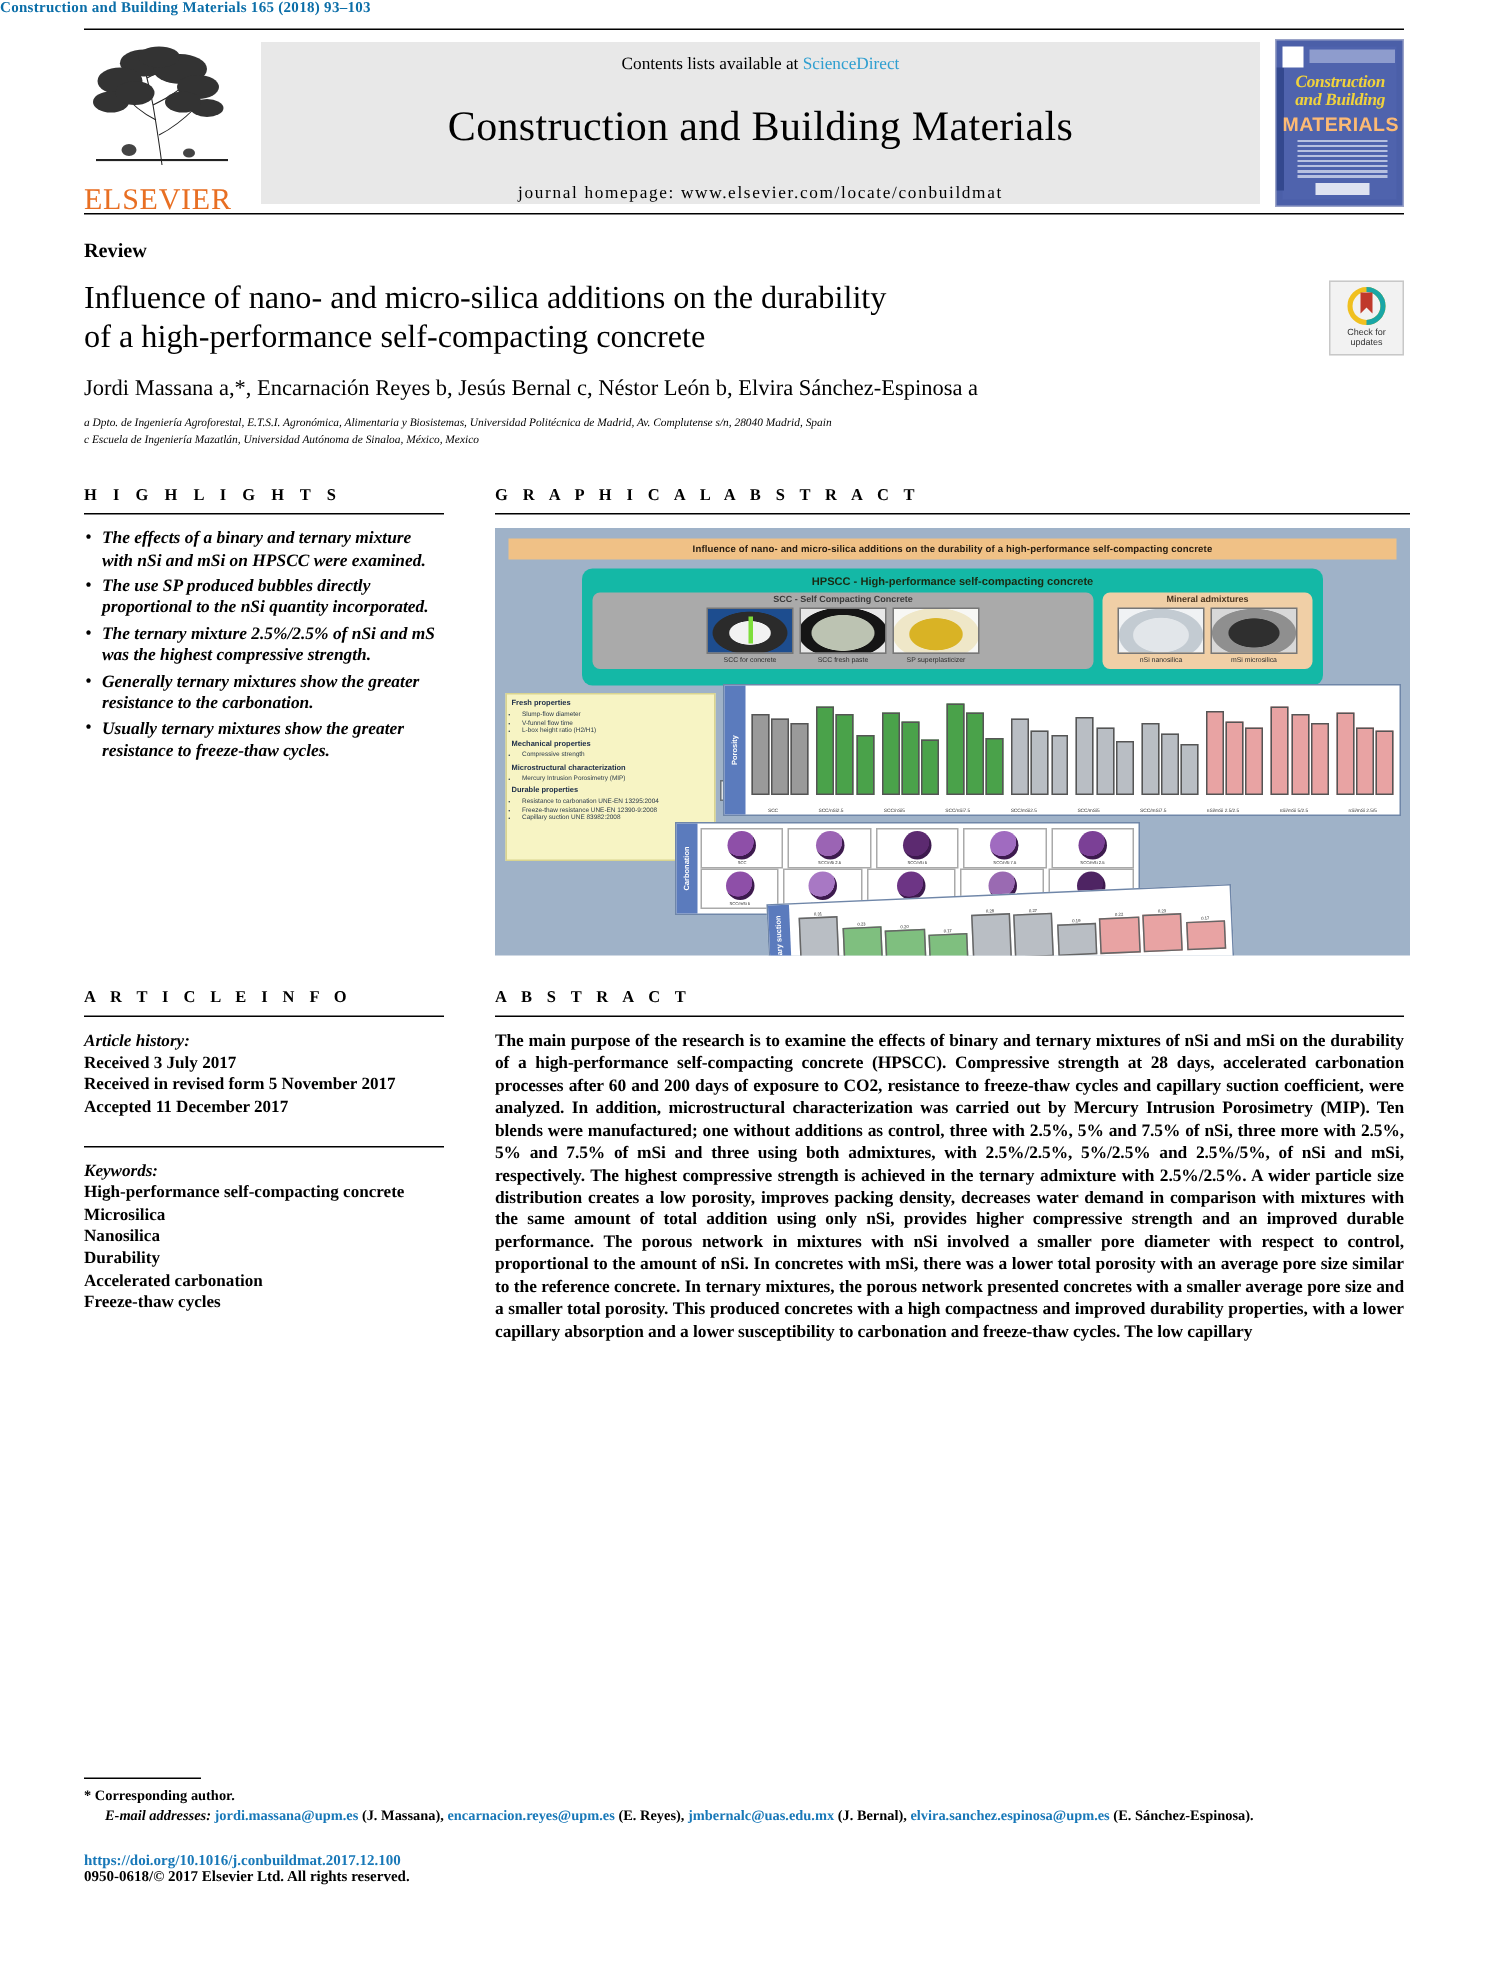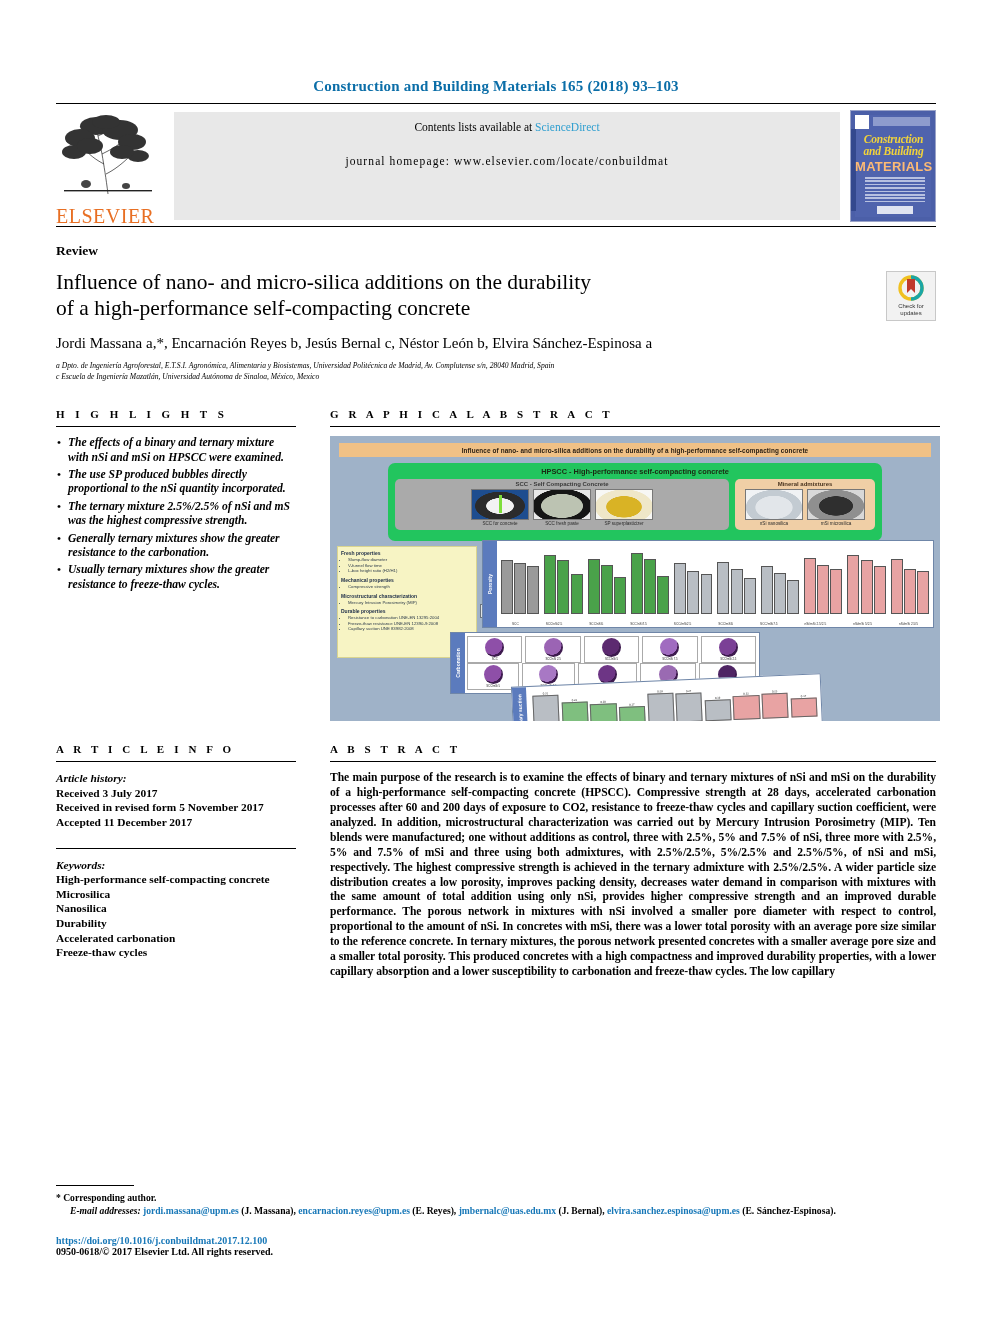--- a/index.html
+++ b/index.html
@@ -8,27 +8,25 @@
     width: 992px; height: 1323px;
     background: #ffffff;
     font-family: "Liberation Serif", serif;
     color: #000;
     overflow: hidden;
   }
   .page { position: relative; width: 992px; height: 1323px; padding: 0; }
 
   
   .runhead {
-    text-align: center;
     color: #0b6ea8;
     font-family: "Liberation Serif", serif;
     font-weight: bold;
-    font-size: 15px;
+    font-size: 10px;
     letter-spacing: .2px;
-    padding-top: 78px;
   }
   .rule-top { border-top: 1.6px solid #000; margin: 8px 56px 0 56px; }
 
   
   .masthead {
     display: flex; align-items: stretch;
     margin: 0 56px; height: 118px; padding-top: 6px;
   }
   .elsevier { width: 112px; flex: 0 0 112px; position: relative; }
   .tree { width: 104px; height: 88px; margin-top: 2px; }
@@ -135,21 +133,21 @@
   }
   .ga-banner {
     position:absolute; left:9px; right:9px; top:7px; height:14px;
     background:#f0c186; color:#231a10;
     font-family:"Liberation Sans", sans-serif; font-weight:bold;
     font-size:6.4px; display:flex; align-items:center; justify-content:center;
     letter-spacing:.1px;
   }
   .ga-hpscc {
     position:absolute; left:58px; right:58px; top:27px; height:78px;
-    background:#22c55e; border-radius:7px;
+    background:#14b8a6; border-radius:7px;
   }
   .ga-hpscc-title {
     text-align:center; font-family:"Liberation Sans", sans-serif; font-weight:bold;
     font-size:7.4px; padding-top:4px; color:#1a2a12;
   }
   .ga-row { display:flex; gap:6px; padding:3px 7px 0 7px; }
   .ga-scc { flex:1 1 auto; background:#aaaaaa; border-radius:5px; padding:2px 3px 3px 3px; }
   .ga-min { width:140px; flex:0 0 140px; background:#f0cfa6; border-radius:5px; padding:2px 3px 3px 3px; }
   .ga-sub { text-align:center; font-family:"Liberation Sans", sans-serif; font-size:6px; font-weight:bold; color:#3a3a3a;}
   .ga-min .ga-sub { color:#4a3520; }
@@ -265,20 +263,21 @@
         </g>
       </svg>
       <div class="elsevier-word">ELSEVIER</div>
     </div>
 
     <div class="contents-band">
       <div class="contents-line">
         <span>Contents lists available at</span>
         <span class="sd-link">ScienceDirect</span>
       </div>
+      <div class="journal-name">Construction and Building Materials</div>
       <div class="homepage">journal homepage: www.elsevier.com/locate/conbuildmat</div>
     </div>
 
     <div class="cover">
       <div class="cover-inner"></div>
       <div class="cover-side"></div>
       <div class="cover-strip"></div>
       <div class="cover-bar"></div>
       <div class="cover-t1">
         <span>Construction</span><br>

